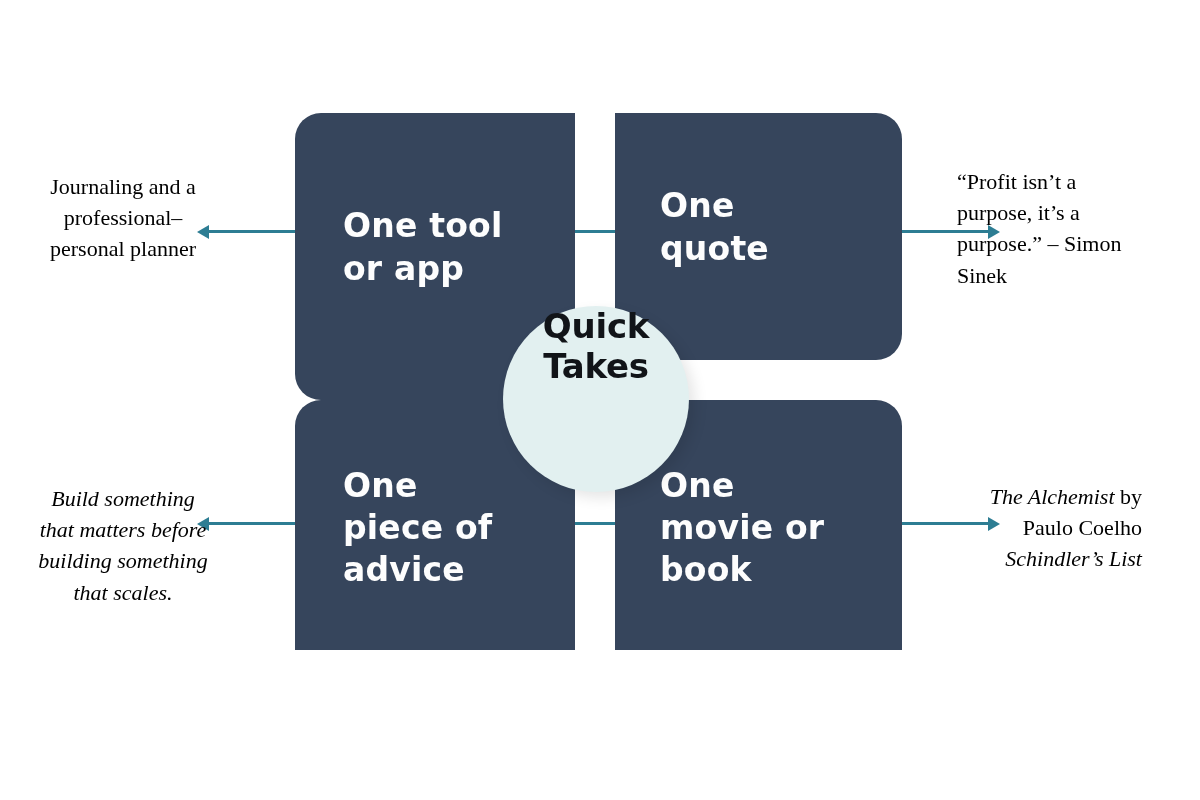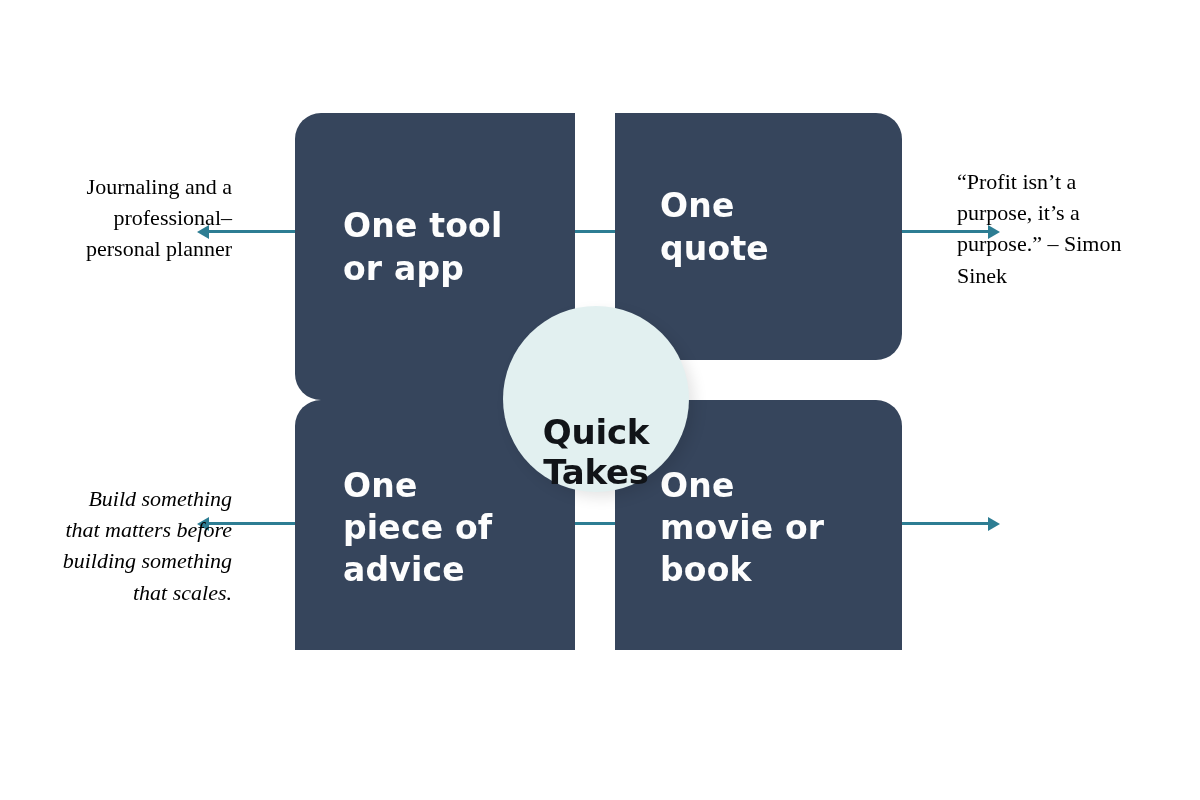--- a/index.html
+++ b/index.html
@@ -68,21 +68,21 @@
 
   
   #center-circle {
     position: absolute;
     left: 503px; top: 306px;
     width: 186px; height: 186px;
     border-radius: 50%;
     background: #e2f0f0;
     box-shadow: 6px 6px 14px rgba(0,0,0,0.10);
     display: flex;
-    align-items: flex-end;
+    align-items: flex-start;
     justify-content: center;
     z-index: 6;
   }
   #center-circle .circle-label {
     font-family: "DejaVu Sans", sans-serif;
     font-weight: bold;
     font-size: 34px;
     line-height: 1.18;
     text-align: center;
     color: #111418;
@@ -131,21 +131,21 @@
   #arrow-movie  { left: 902px; top: 522px; width: 87px; }
 
   .note {
     position: absolute;
     font-family: "Liberation Serif", serif;
     font-size: 22px;
     line-height: 1.42;
     color: #000000;
     z-index: 5;
   }
-  .note.left-note  { text-align: right;  left: 34px; width: 178px; margin-left: 20px; }
+  .note.left-note  { text-align: center;  left: 34px; width: 178px; }
   .note.right-note { text-align: right; right: 58px; width: 190px; }
 
   #note-tool   { top: 171px; }
   #note-advice { top: 483px; font-style: italic; }
   #note-quote  { top: 166px; text-align: left; right: 58px; width: 185px; }
   #note-movie  { top: 481px; }
 
   .note i { font-style: italic; }
 </style>
 </head>
@@ -187,14 +187,19 @@
   <div class="arrow left" id="arrow-advice"></div>
   <div class="arrow right" id="arrow-quote"></div>
   <div class="arrow right" id="arrow-movie"></div>
 
   <div class="note left-note" id="note-tool">Journaling and a professional–personal planner</div>
 
   <div class="note left-note" id="note-advice">Build something that matters before building something that scales.</div>
 
   <div class="note right-note" id="note-quote">“Profit isn’t a purpose, it’s a purpose.” – Simon Sinek</div>
 
+  <div class="note right-note" id="note-movie">
+    <i>The Alchemist</i><span> by</span><br>
+    <span>Paulo Coelho</span><br>
+    <i>Schindler’s List</i>
+  </div>
 
 </div>
 
 </body></html>

